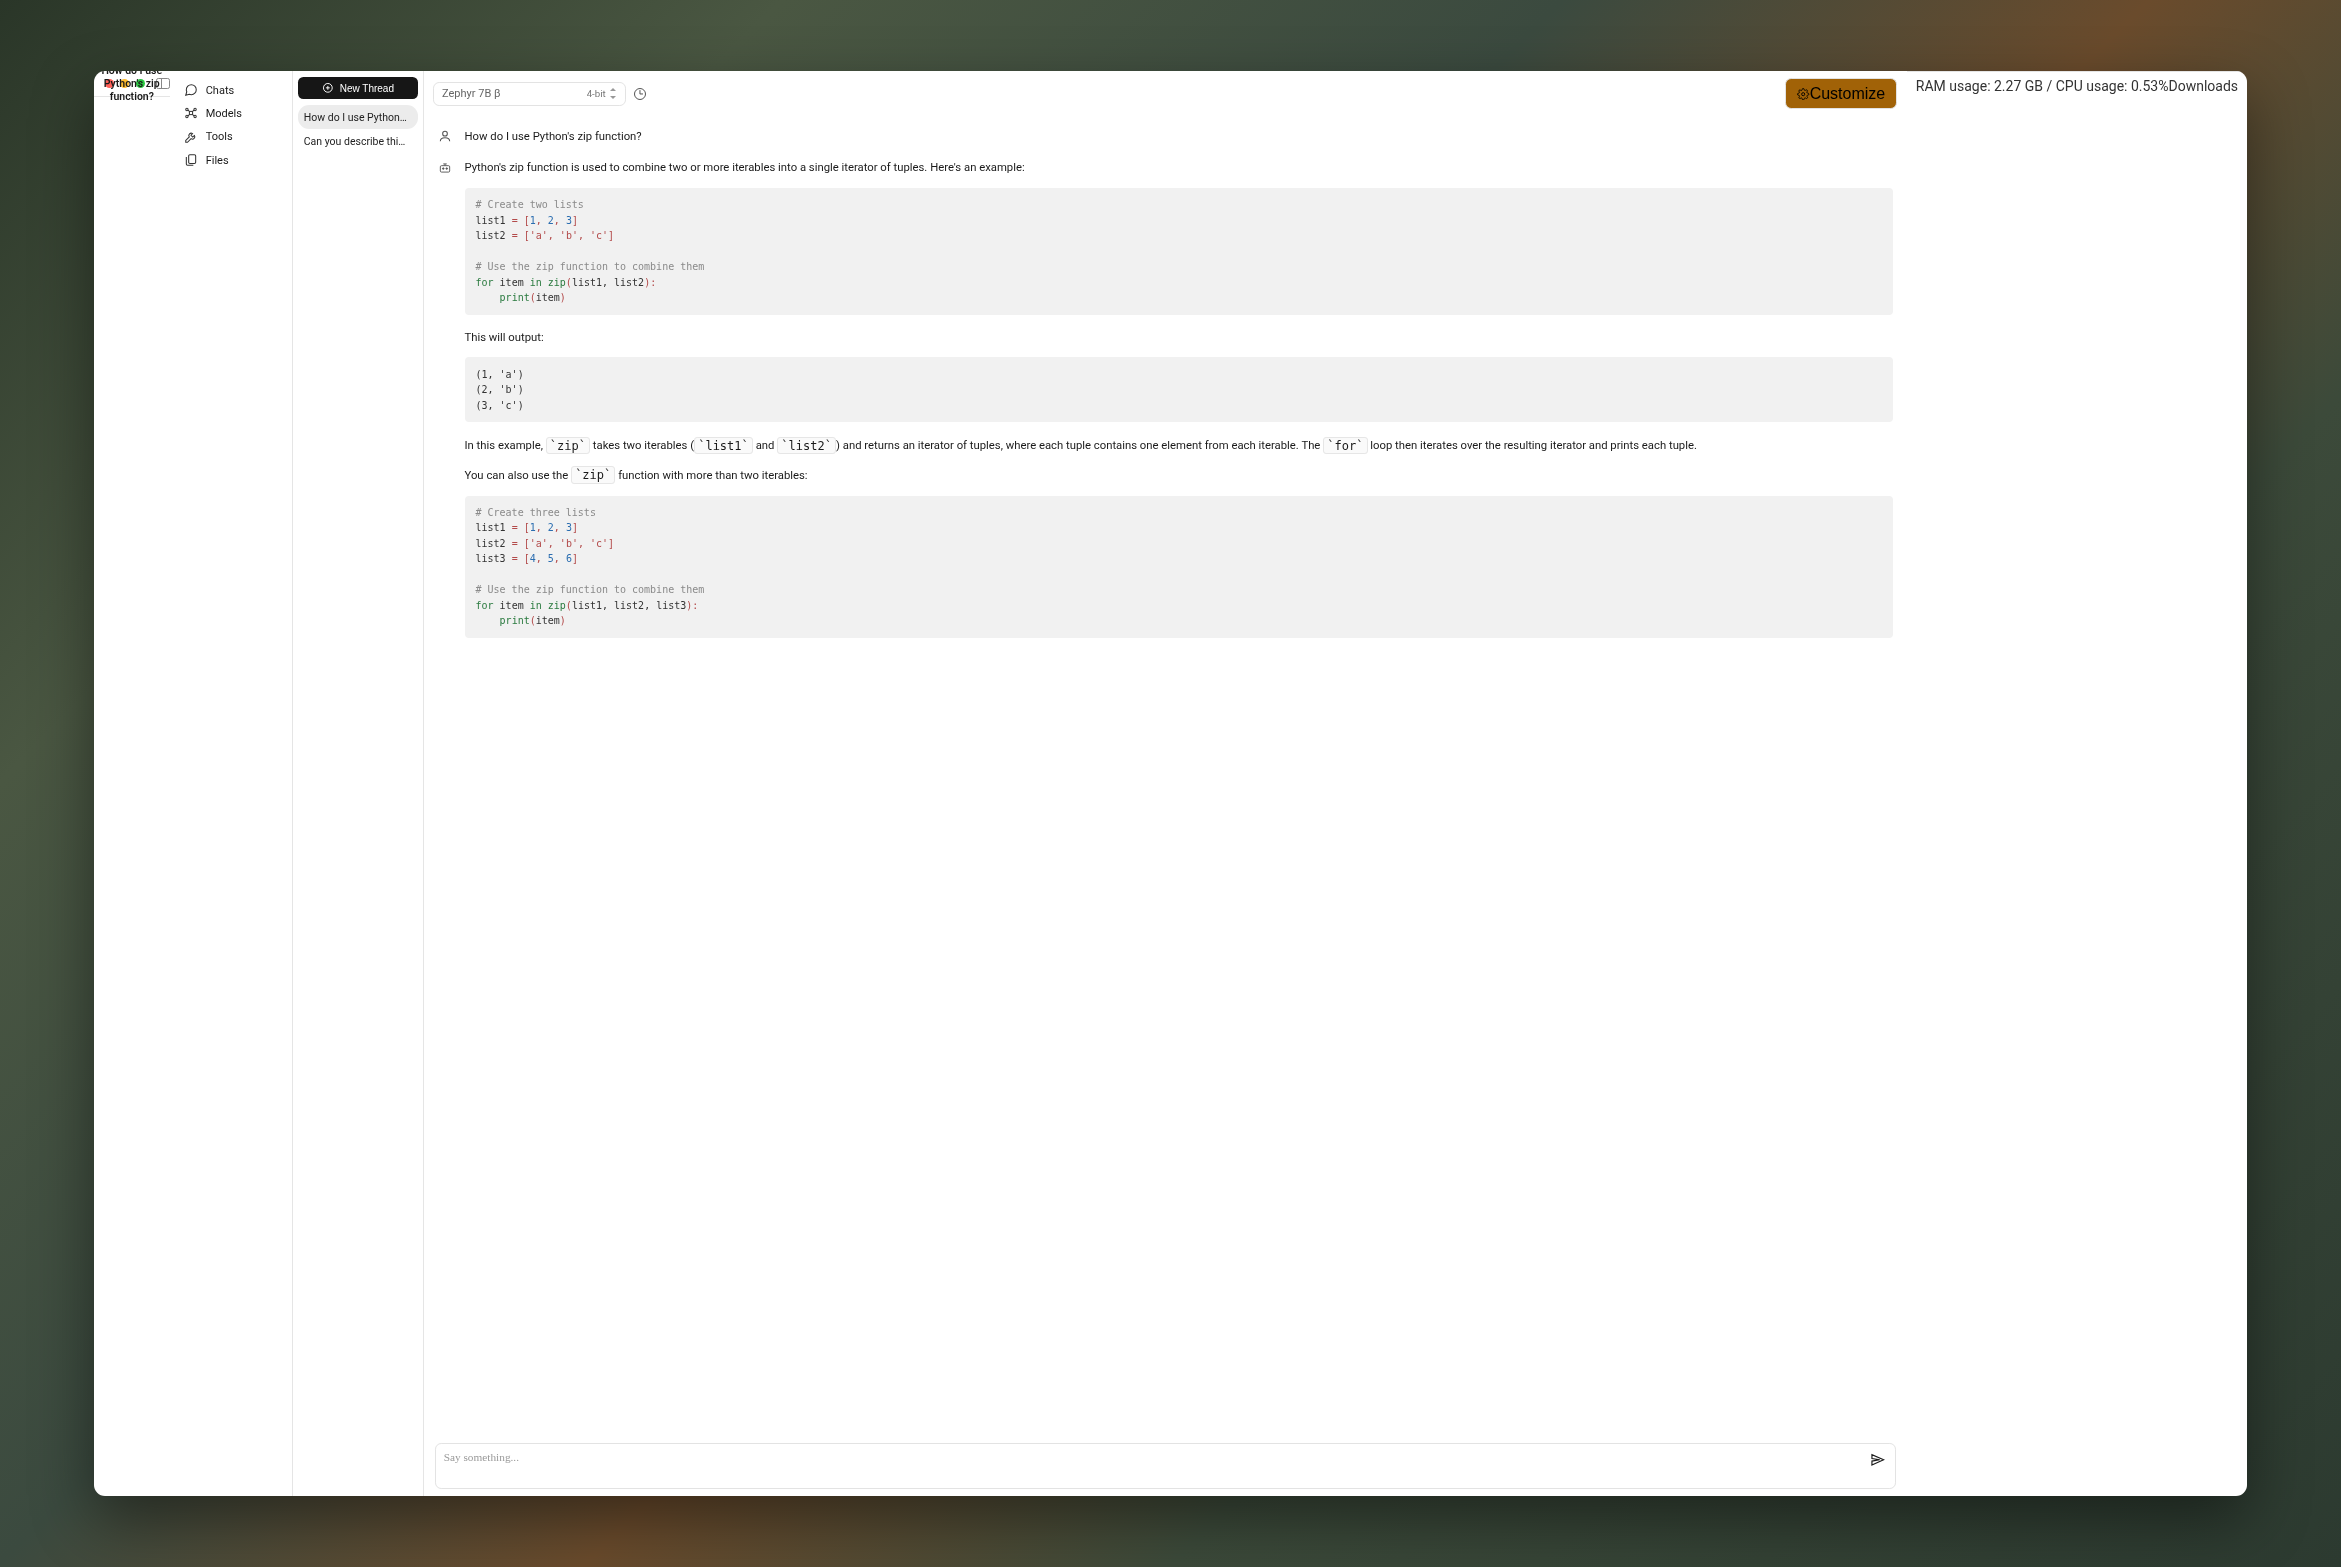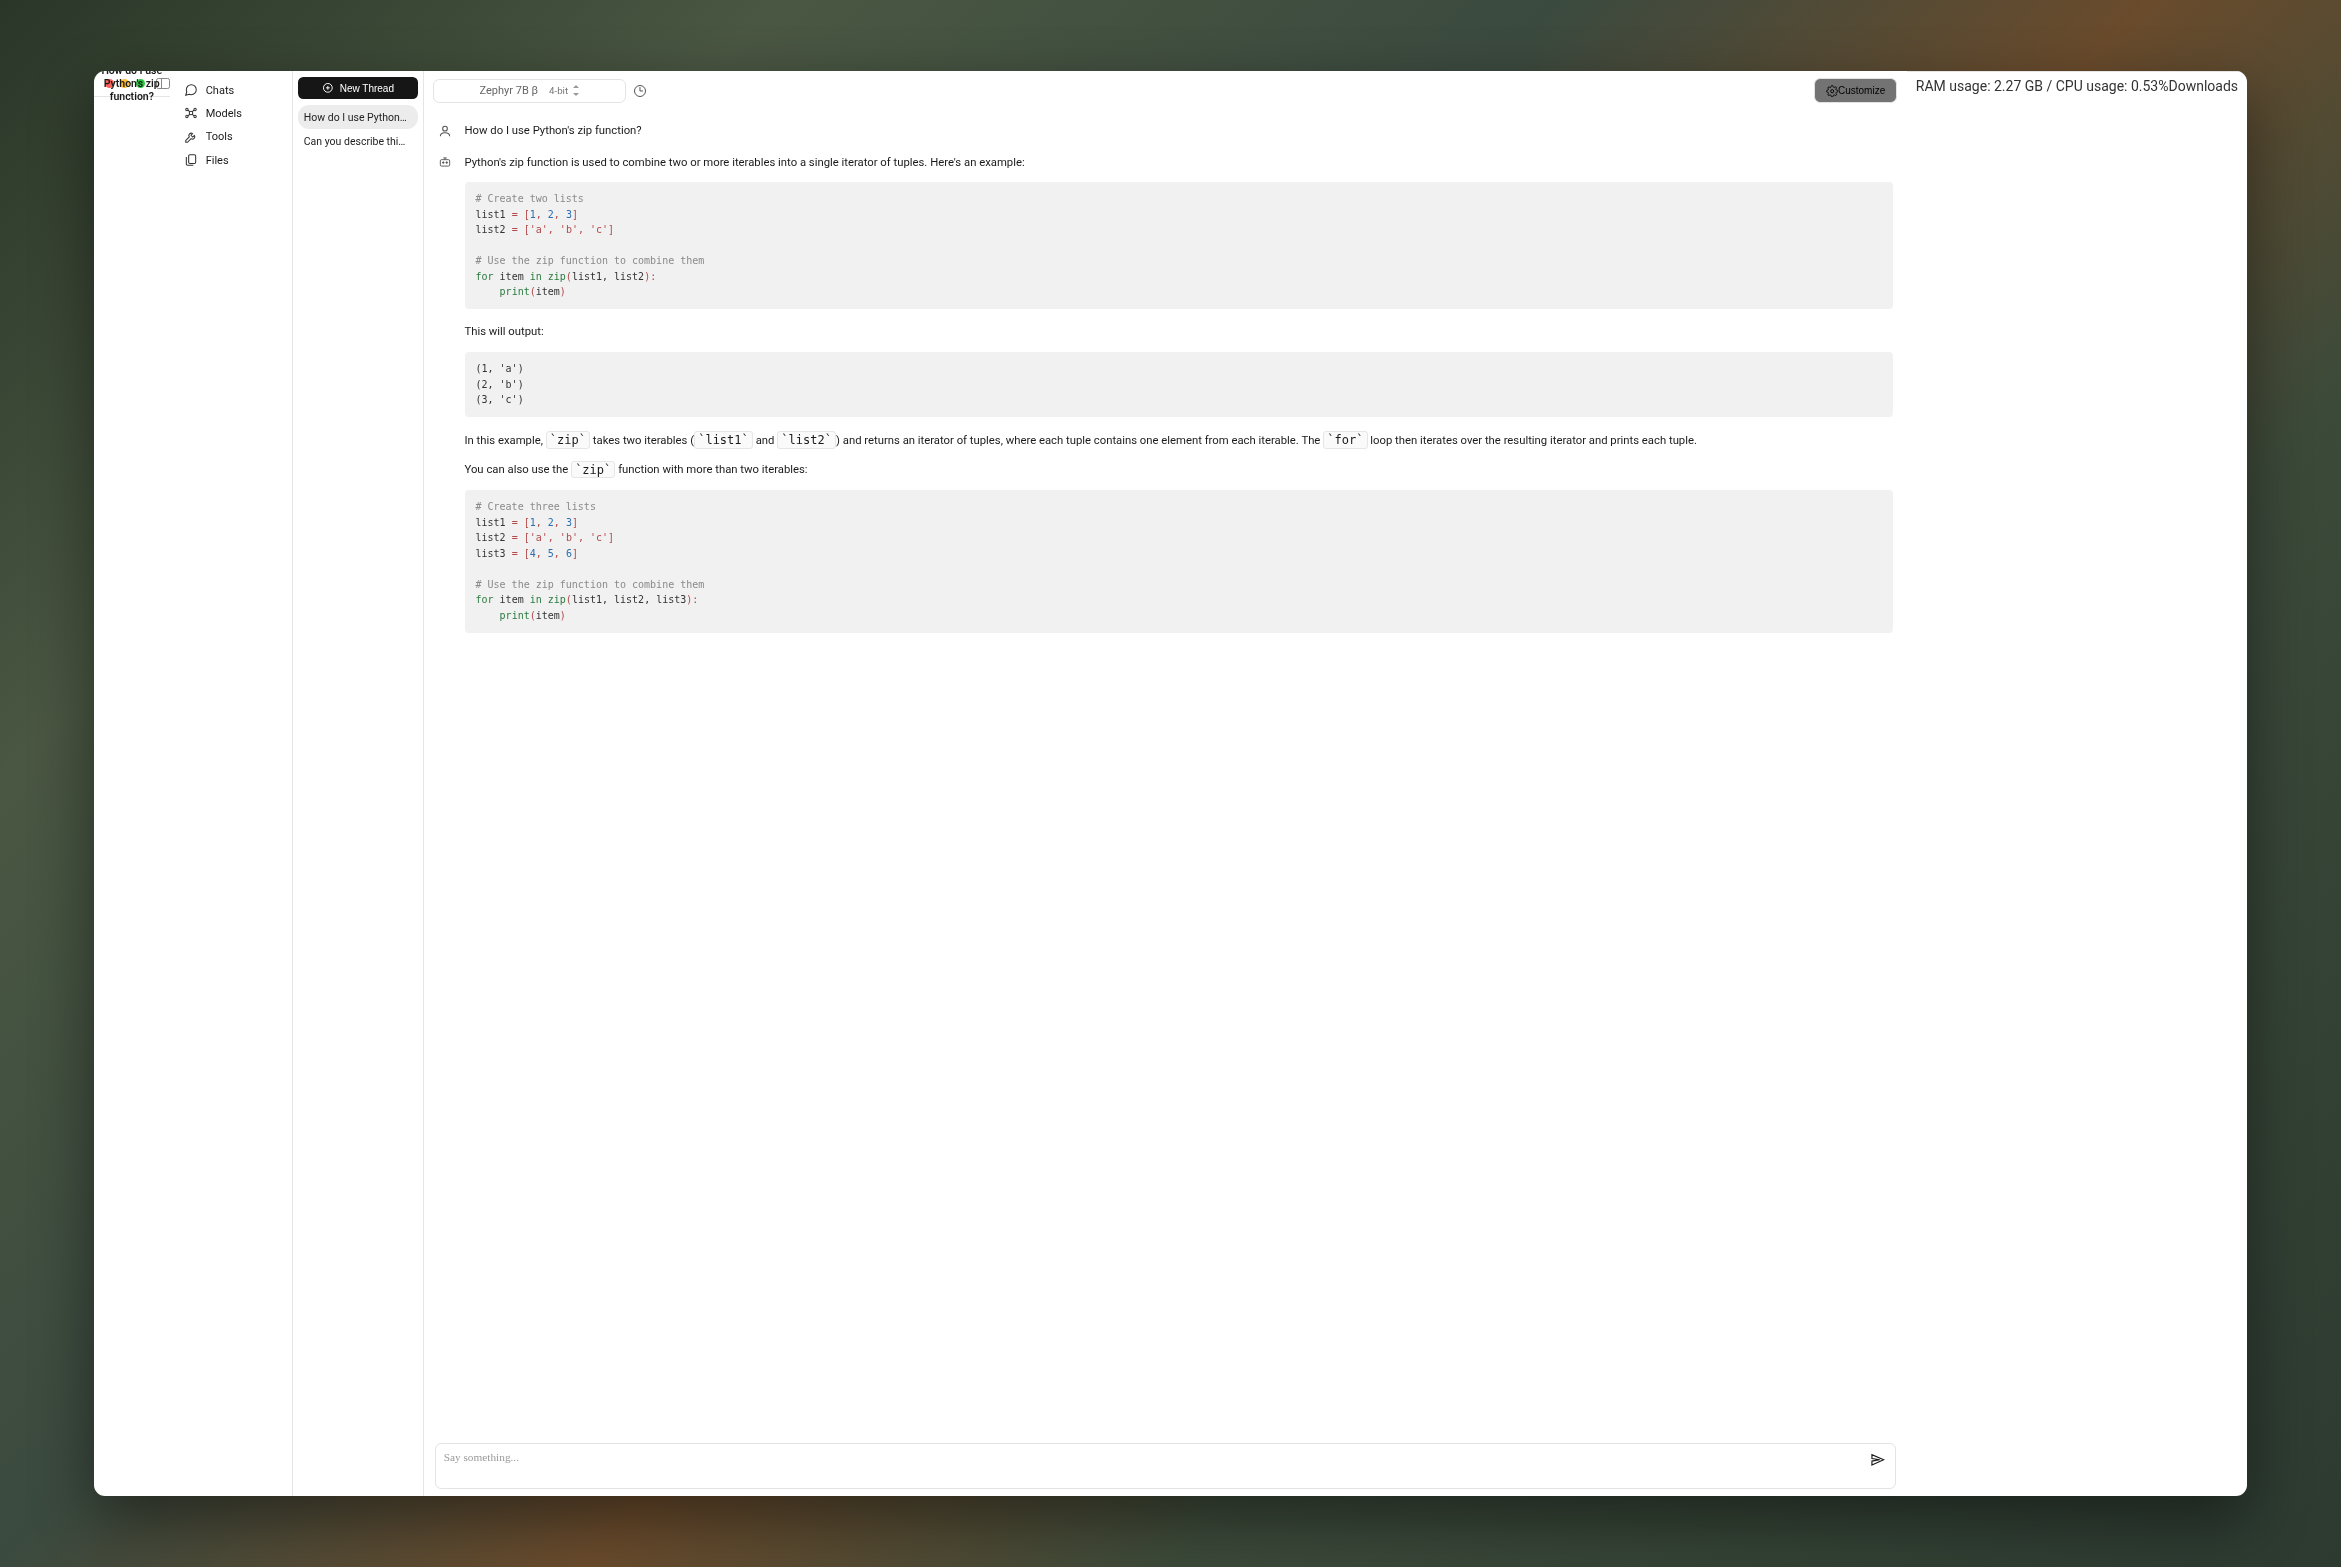--- a/index.html
+++ b/index.html
@@ -96,42 +96,42 @@
   .main { flex:1; display:flex; flex-direction:column; min-width:0; }
   .toolbar {
     display:flex; align-items:center; gap:7.8px;
     padding: 7.8px 9.3px;
     flex-shrink:0;
   }
   .model-select {
     border:0.8px solid #e3e3e3; border-radius:6.2px;
     padding: 4.7px 7.8px; display:flex; align-items:center; gap:11px;
     font-size:11px; color:#666; cursor:pointer;
-    min-width: 193px; justify-content:center;
+    min-width: 193px; justify-content:space-between;
   }
   .model-select .bits { font-size:9.7px; color:#777; display:flex; align-items:center; gap:4.7px;}
   .stepper {
     width:7px; height:11px; position:relative;
   }
   .stepper::before, .stepper::after {
     content:""; position:absolute; left:0; width:0; height:0;
     border-left:3.5px solid transparent; border-right:3.5px solid transparent;
   }
   .stepper::before { top:0; border-bottom:3.9px solid #999; }
   .stepper::after { bottom:0; border-top:3.9px solid #999; }
   .clock-ic {
     width:12.4px; height:12.4px; border:1.1px solid #555; border-radius:50%;
     position:relative; cursor:pointer;
   }
   .clock-ic::before { content:""; position:absolute; left:50%; top:50%; width:1.1px; height:3.9px; background:#555; transform-origin:bottom; transform:translate(-50%,-100%); }
   .clock-ic::after { content:""; position:absolute; left:50%; top:50%; width:3.1px; height:1.1px; background:#555; transform:translate(0,-50%);}
   .spacer { flex:1; }
   .customize {
-    border:0.8px solid #e3e3e3; border-radius:6.2px; background:#737373;
-    padding: 5.4px 11px; font-size:10px; display:flex; gap:0; align-items:center; cursor:pointer;
+    border:0.8px solid #e3e3e3; border-radius:6.2px; background:#a16207;
+    padding: 5.4px 11px; font-size:16px; display:flex; gap:0; align-items:center; cursor:pointer;
   }
   
   .chat-scroll { flex:1; overflow-y:auto; padding: 3.1px 14px 9.3px 14px; }
   .row { display:flex; gap:11px; margin: 7.8px 0 14px 0; align-items:flex-start; }
   .row-ic { width:15.6px; flex-shrink:0; color:#555; margin-top:1.6px; }
   .row-body { flex:1; font-size:11.3px; color:#1a1a1a; line-height:1.55; }
   .row-body p { margin: 0 0 11px 0; }
   pre.code {
     background:#f1f1f1; border-radius:4px;
     padding: 9.3px 11px; font-family: ui-monospace, "SF Mono", Menlo, Consolas, monospace;

